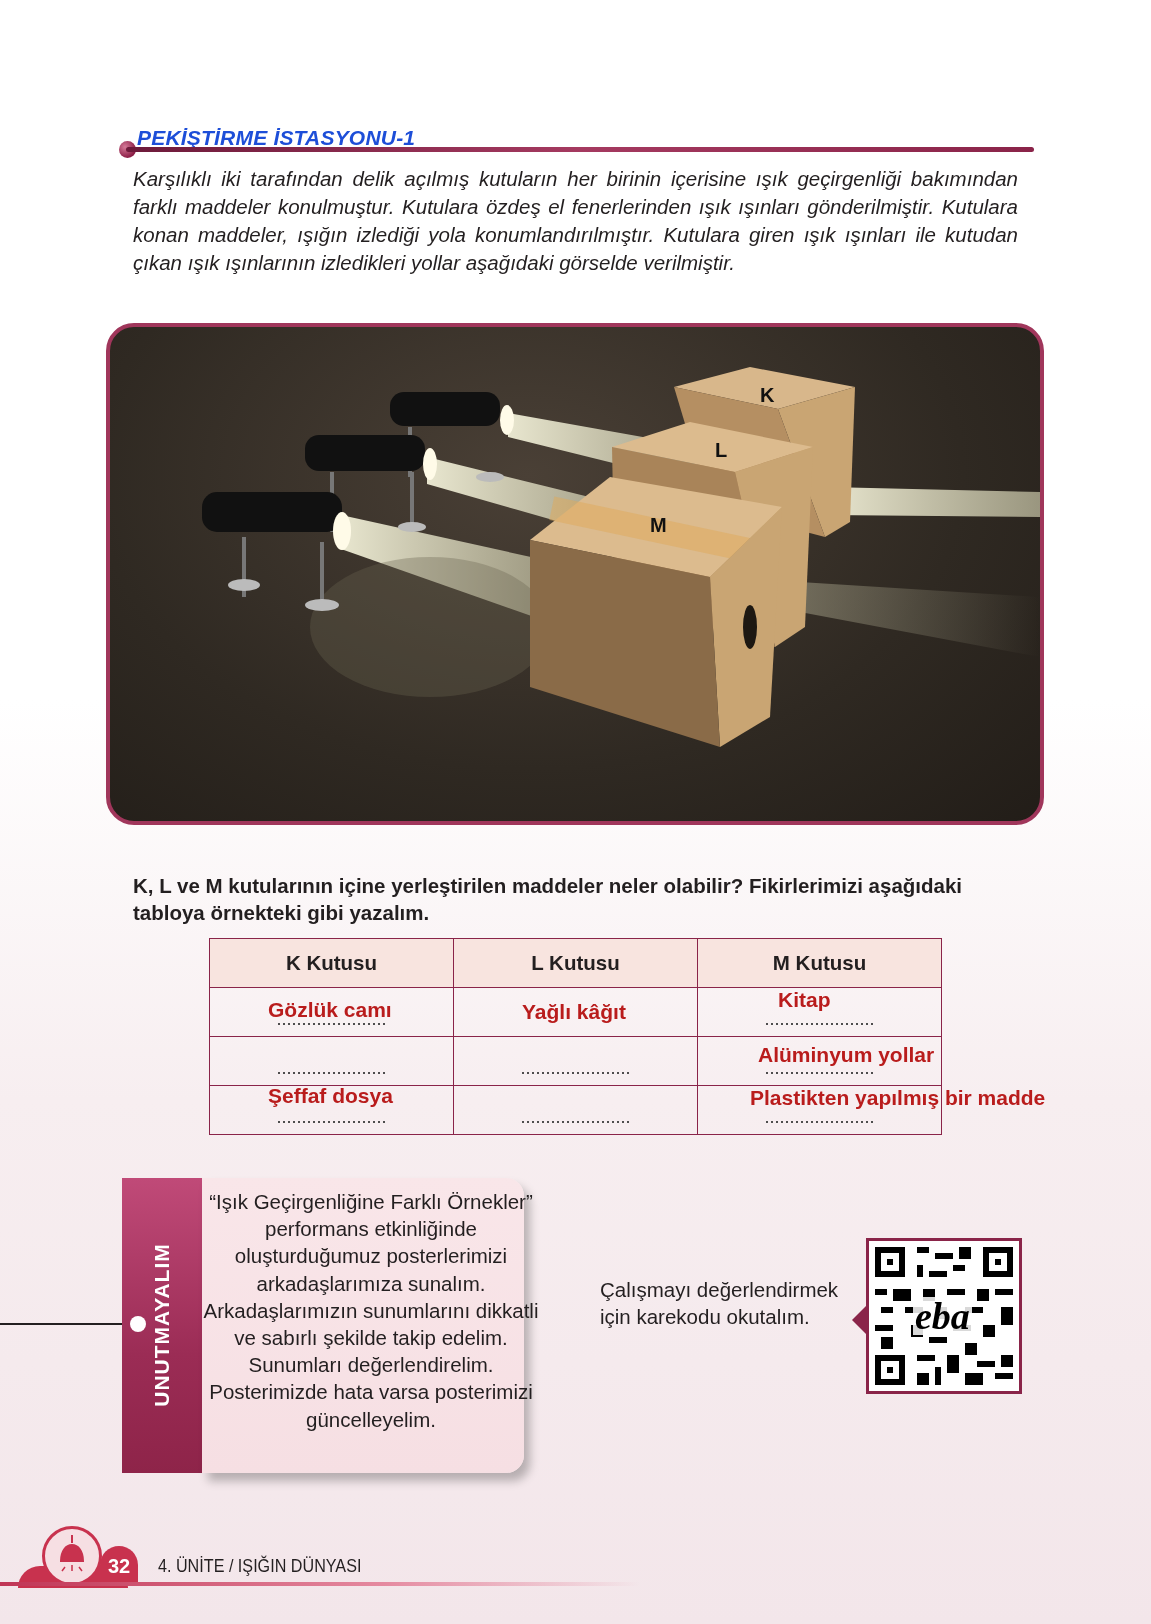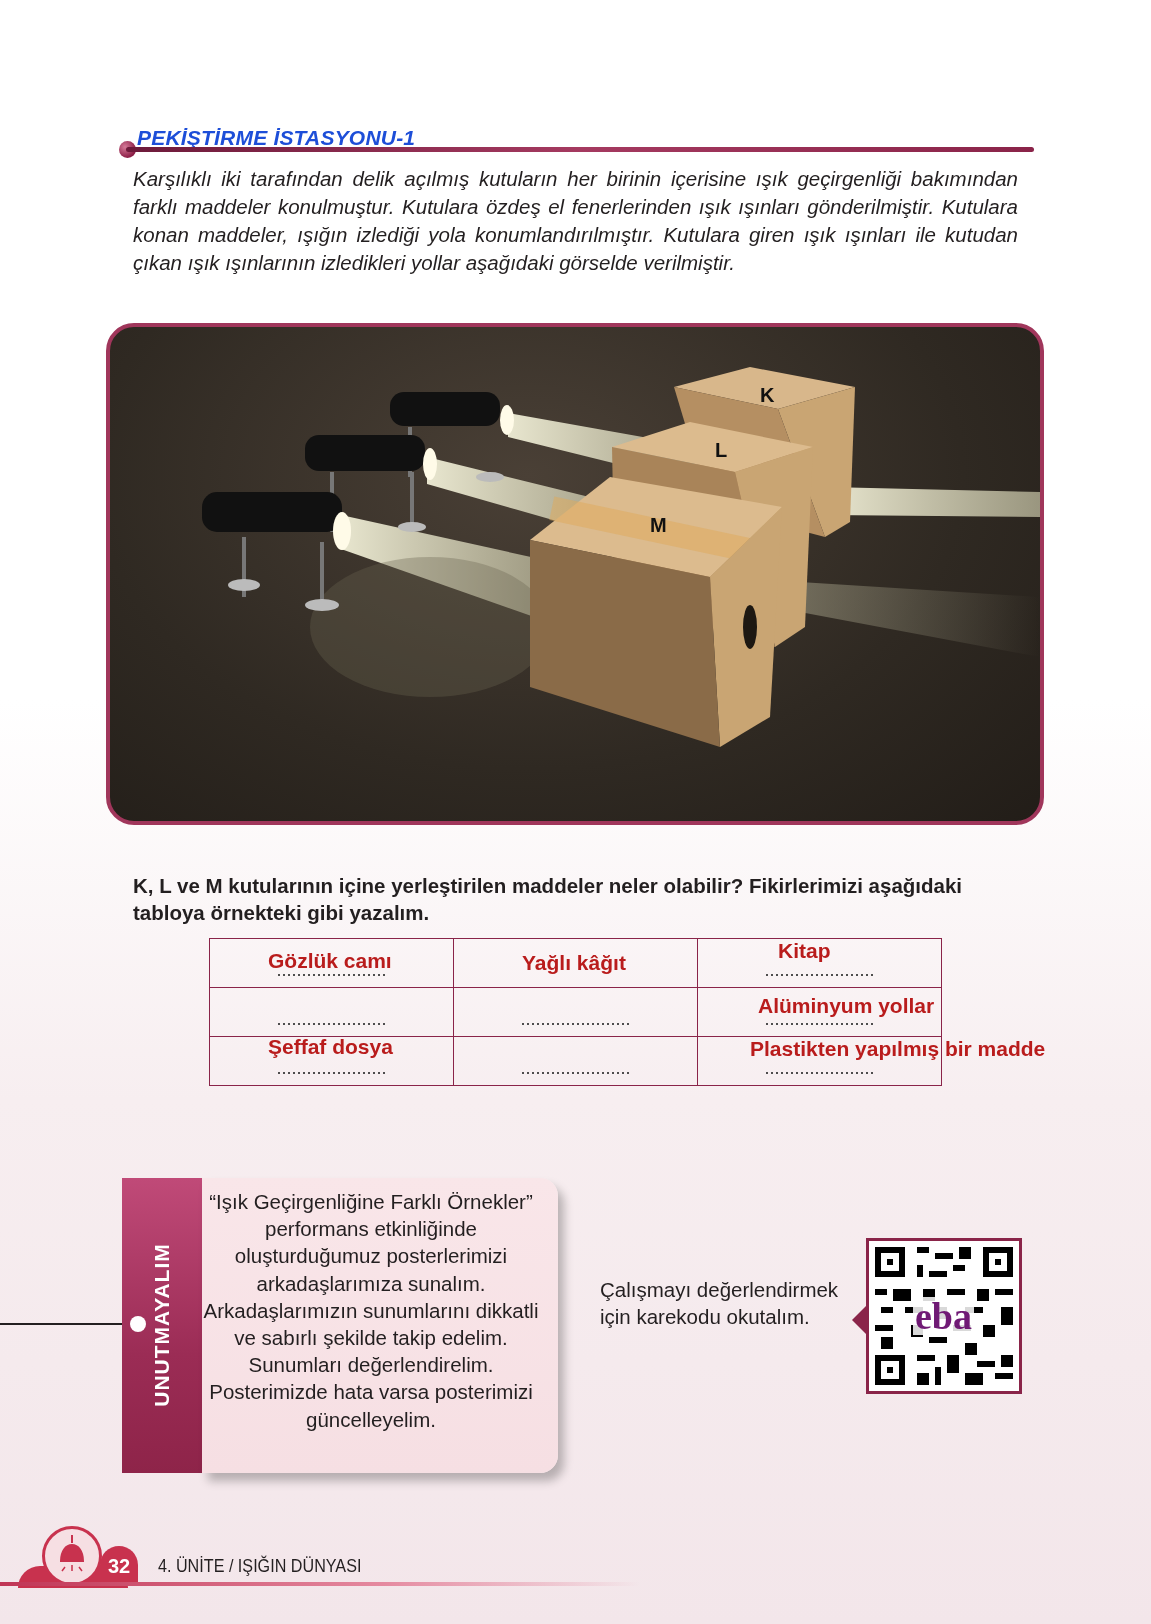--- a/index.html
+++ b/index.html
@@ -15,28 +15,28 @@
     background:radial-gradient(ellipse at 45% 30%,#4a4036 0%,#2f2922 60%,#221d18 100%);box-sizing:border-box;}
   .question{left:133px;top:872px;width:885px;font-size:20.5px;font-weight:bold;line-height:27px;}
   table.kt{position:absolute;left:209px;top:938px;width:733px;border-collapse:collapse;}
   table.kt th,table.kt td{border:1.5px solid #8a2449;width:33.3%;text-align:center;height:46px;font-size:20.5px;position:relative;}
   table.kt th{background:#f8e4df;font-weight:bold;height:46px;}
   .dots{color:#333;font-size:18px;position:absolute;left:0;right:0;bottom:6px;letter-spacing:0px;}
   .ans{color:#b91c1c;font-size:21px;position:absolute;white-space:nowrap;font-weight:bold;}
   .remind{left:122px;top:1178px;width:418px;height:295px;}
   .remind-side{position:absolute;left:0;top:0;width:80px;height:295px;background:linear-gradient(#c04a78,#9b2c55 60%,#8e2449);}
   .remind-side span{position:absolute;left:40px;top:147px;transform:translate(-50%,-50%) rotate(-90deg);color:#fff;font-weight:bold;font-size:21px;letter-spacing:1px;white-space:nowrap;}
-  .remind-body{position:absolute;left:80px;top:0;width:356px;height:295px;background:linear-gradient(#f9e6e9,#f6dfe3);border-radius:0 18px 18px 0;box-shadow:6px 8px 10px rgba(0,0,0,0.25);}
+  .remind-body{position:absolute;left:80px;top:0;width:322px;height:295px;background:linear-gradient(#f9e6e9,#f6dfe3);border-radius:0 18px 18px 0;box-shadow:6px 8px 10px rgba(0,0,0,0.25);}
   .remind-text{position:absolute;left:0;top:10px;width:338px;text-align:center;font-size:20.5px;line-height:27.2px;color:#231f20;}
   .leader{left:0;top:1323px;width:131px;height:2px;background:#231f20;}
   .leader-dot{left:130px;top:1316px;width:16px;height:16px;border-radius:50%;background:#fff;}
   .qr-text{left:600px;top:1276px;width:240px;text-align:left;font-size:20.5px;line-height:27px;}
   .qr{left:866px;top:1238px;width:156px;height:156px;border:3px solid #8a2449;background:#fff;box-sizing:border-box;}
   .qr-pointer{left:852px;top:1306px;width:0;height:0;border-top:14px solid transparent;border-bottom:14px solid transparent;border-right:14px solid #8a2449;}
-  .eba{position:absolute;left:44px;top:56px;font-family:"Liberation Serif",serif;font-weight:bold;font-size:38px;color:#701a75;background:rgba(255,255,255,0.85);line-height:38px;padding:0 2px;}
+  .eba{position:absolute;left:44px;top:56px;font-family:"Liberation Serif",serif;font-style:italic;font-weight:bold;font-size:38px;color:#000000;background:rgba(255,255,255,0.85);line-height:38px;padding:0 2px;}
   .footer-bar{left:0;top:1582px;width:640px;height:4px;background:linear-gradient(90deg,#c03555,#e58aa0 60%,rgba(240,200,210,0));}
   .footer-text{left:158px;top:1555px;font-size:19px;color:#231f20;transform:scaleX(0.85);transform-origin:left;}
   .page-num{left:100px;top:1546px;width:38px;height:40px;border-radius:20px 20px 4px 4px;background:#c8324e;color:#fff;font-weight:bold;font-size:20px;text-align:center;line-height:40px;}
   .lamp{left:42px;top:1526px;width:60px;height:60px;border-radius:50%;border:3px solid #c8324e;background:#f6dfe3;box-sizing:border-box;}
   .lamp-base{left:18px;top:1566px;width:110px;height:22px;background:#c8324e;border-radius:40px 40px 0 0;}
 </style>
 </head>
 <body>
 
 <div class="abs title">PEKİŞTİRME İSTASYONU-1</div>
@@ -107,20 +107,25 @@
       <ellipse cx="640" cy="300" rx="7" ry="22" fill="#1d1812"></ellipse>
       <text x="540" y="205" font-family="Liberation Sans, sans-serif" font-weight="bold" font-size="20" fill="#111">M</text>
     </g>
   </svg>
 </div>
 
 <div class="abs question">K, L ve M kutularının içine yerleştirilen maddeler neler olabilir? Fikirlerimizi aşağıdaki tabloya örnekteki gibi yazalım.</div>
 
 <table class="kt">
   <tbody>
+      <tr>
+    <th>K Kutusu</th>
+    <th>L Kutusu</th>
+    <th>M Kutusu</th>
+  </tr>
   <tr>
     <td>
           <span class="dots">......................</span>
           <span class="ans" style="left:58px;top:10px">Gözlük camı</span>
         </td>
     <td>
           <span class="ans" style="left:68px;top:12px">Yağlı kâğıt</span>
         </td>
     <td>
           <span class="dots">......................</span>

